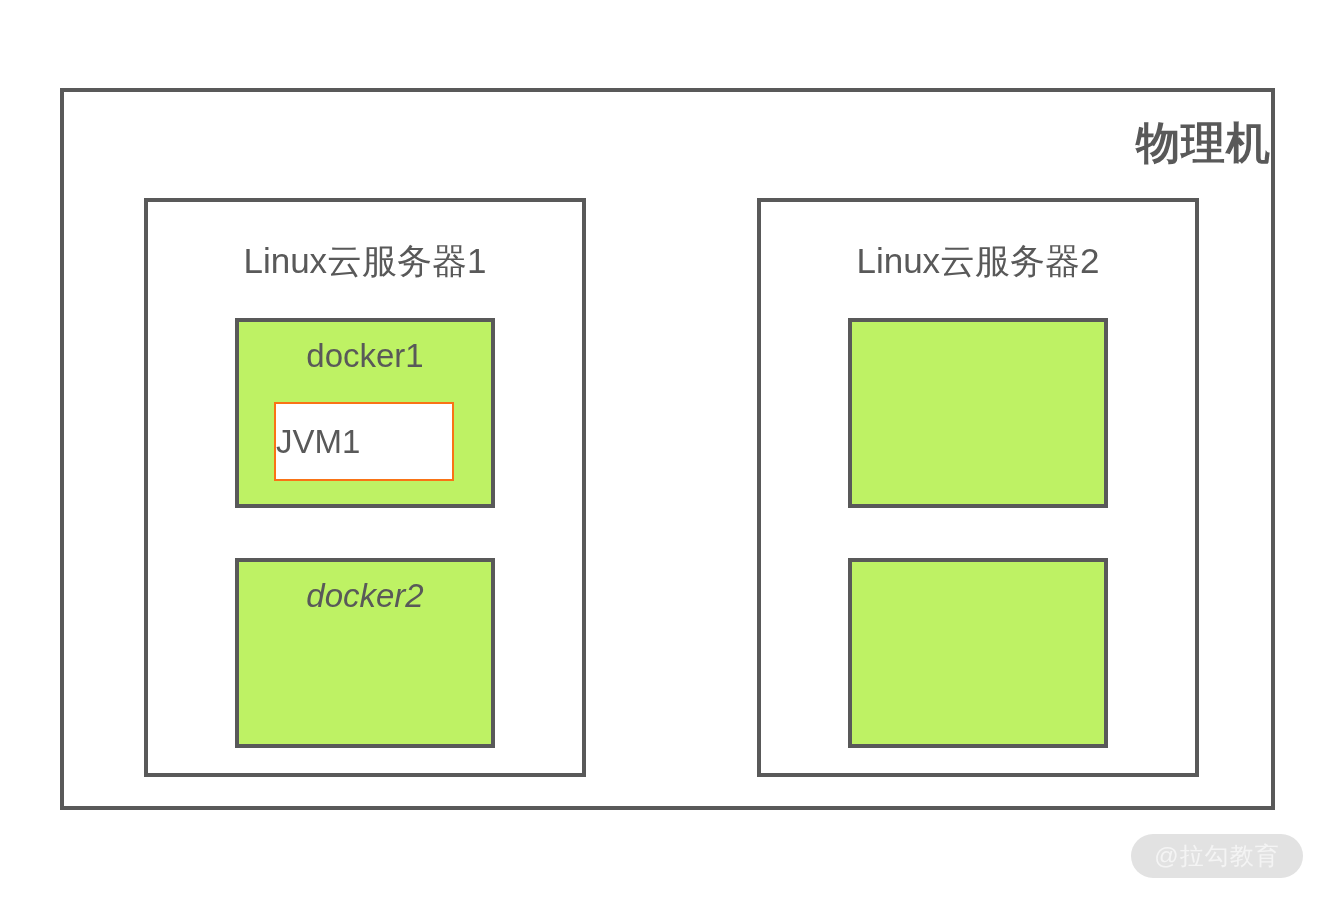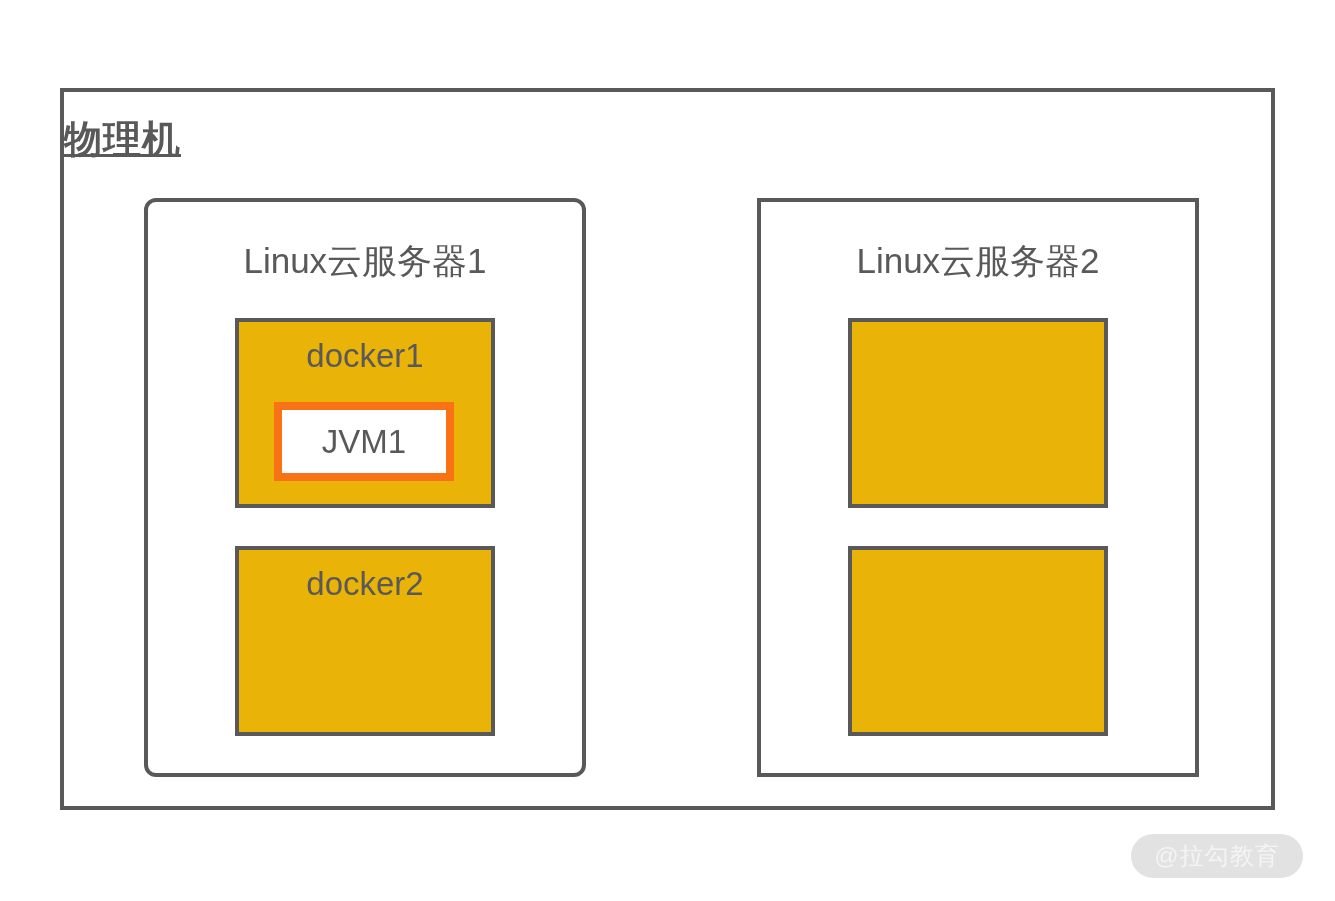--- a/index.html
+++ b/index.html
@@ -26,40 +26,39 @@
     box-sizing: border-box;
     border: 4px solid #595959;
     background: #ffffff;
   }
 
   .host-title {
     position: absolute;
     left: 0;
     top: 27px;
     width: 100%;
-    text-align: left;
-    font-size: 38px;
+    text-align: right;
+    font-size: 44px;
     font-weight: bold;
     line-height: 1.1;
     color: #595959;
     letter-spacing: 1px;
-    text-decoration: underline;
   }
 
   
   .server-box {
     position: absolute;
     top: 106px;          
     width: 442px;
     height: 579px;       
     box-sizing: border-box;
     border: 4px solid #595959;
     background: #ffffff;
   }
-  .server-box.left  { left: 80px; border-radius: 12px; }   
+  .server-box.left  { left: 80px; }   
   .server-box.right { left: 693px; }  
 
   .server-title {
     position: absolute;
     left: 0;
     top: 39px;
     width: 100%;
     text-align: center;
     font-size: 35px;
     line-height: 1.15;
@@ -67,50 +66,50 @@
     white-space: nowrap;
   }
 
   
   .docker-box {
     position: absolute;
     width: 260px;
     height: 190px;
     box-sizing: border-box;
     border: 4px solid #595959;
-    background: #eab308;
+    background: #bef264;
     left: 87px;   
   }
   .docker-box.slot-top    { top: 116px; }  
-  .docker-box.slot-bottom { top: 344px; }
+  .docker-box.slot-bottom { top: 356px; font-style: italic; }
 
   .docker-title {
     position: absolute;
     left: 0;
     top: 16px;
     width: 100%;
     text-align: center;
     font-size: 33px;
     line-height: 1.1;
     color: #595959;
   }
 
   
   .jvm-box {
     position: absolute;
     left: 35px;
     top: 80px;
     width: 180px;
     height: 79px;
     box-sizing: border-box;
-    border: 8px solid #f97316;
+    border: 2px solid #f97316;
     background: #ffffff;
     display: flex;
     align-items: center;
-    justify-content: center;
+    justify-content: flex-start;
   }
   .jvm-label {
     font-size: 33px;
     line-height: 1;
     color: #595959;
   }
 
   
   .watermark {
     position: absolute;

